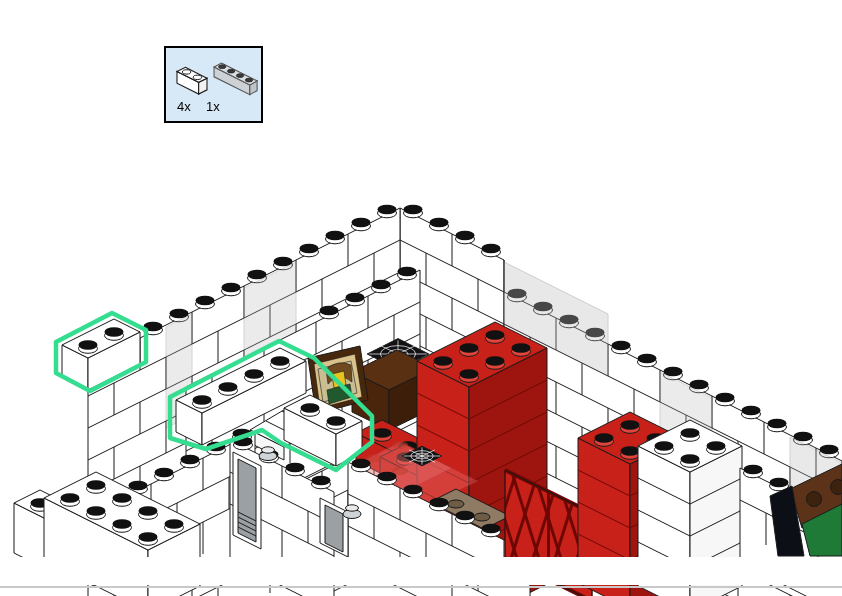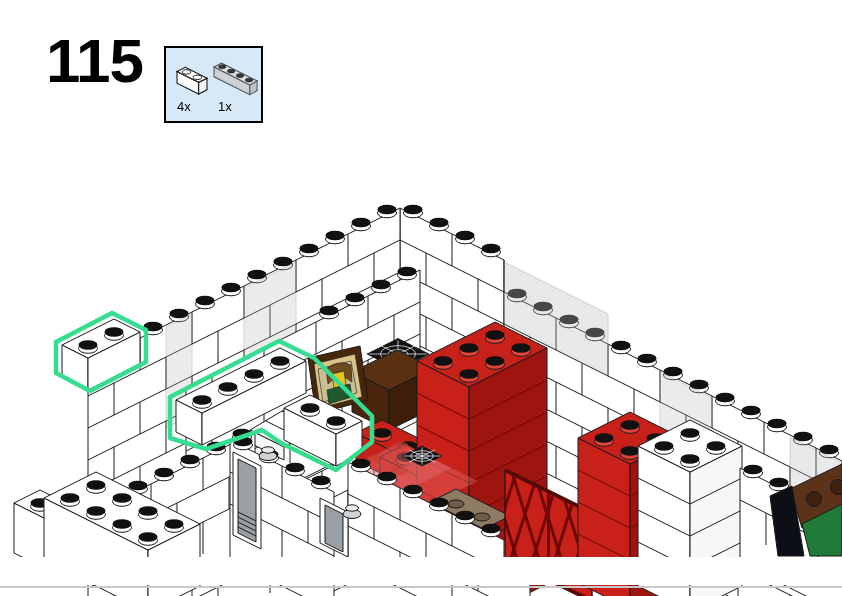--- a/index.html
+++ b/index.html
@@ -7,21 +7,21 @@
         font-family:"Liberation Sans",sans-serif;}
   #scene{position:absolute;left:0;top:0;width:842px;height:596px;}
   .step-number{position:absolute;left:46px;top:30px;font-size:62px;font-weight:bold;
                color:#000;letter-spacing:-1px;line-height:1;}
   .parts-box{position:absolute;left:164px;top:46px;width:99px;height:77px;
              border:2.5px solid #000;box-sizing:border-box;padding-left:8px;}
   .part-icon-1x2{position:absolute;left:6px;top:10px;}
   .part-icon-1x4{position:absolute;left:44px;top:6px;}
   .qty{position:absolute;font-size:13px;color:#000;}
   .qty-a{left:11px;top:51px;}
-  .qty-b{left:52px;top:51px;}
+  .qty-b{left:40px;top:51px;}
   .page-divider{position:absolute;left:0;top:586px;width:842px;height:2px;}
 </style>
 </head>
 <body>
 
 <div id="page">
 
   <svg id="scene" viewBox="0 0 842 596" xmlns="http://www.w3.org/2000/svg">
       <defs>
         <clipPath id="lat0">
@@ -595,21 +595,20 @@
       </g>
       <g>
         <path d="M56,342 L112,313 L146,330 L146,362 L90,391 L56,373 Z" fill="none" stroke="#35DD91" stroke-width="4.5" stroke-linejoin="round"></path>
         <path d="M170,438 L170,397 L279,341 L314,358 L372,416 L372,442 L336,470 L281,443 L262,430 L206,449 Z" fill="none" stroke="#35DD91" stroke-width="4.5" stroke-linejoin="round"></path>
       </g>
       <g>
         <rect x="0" y="557" width="842" height="28" fill="#fff"></rect>
       </g>
     </svg>
 
-  <div class="step-number">115</div>
 
   <div class="parts-box" style="background: rgb(215, 233, 247);">
     <svg class="part-icon-1x2" width="40" height="42" viewBox="0 0 48 44">
       <polygon points="6,13 32,26 32,40 6,27" fill="#ffffff" stroke="#1a1a1a" stroke-width="1.3"></polygon>
       <polygon points="32,26 42,21 42,35 32,40" fill="#f1f1f1" stroke="#1a1a1a" stroke-width="1.3"></polygon>
       <polygon points="16,8 42,21 32,26 6,13" fill="#ffffff" stroke="#1a1a1a" stroke-width="1.3"></polygon>
       <ellipse cx="17.5" cy="13.5" rx="5" ry="2.6" fill="#ffffff" stroke="#1a1a1a" stroke-width="1.2"></ellipse>
       <ellipse cx="30.5" cy="20" rx="5" ry="2.6" fill="#ffffff" stroke="#1a1a1a" stroke-width="1.2"></ellipse>
     </svg>
     <svg class="part-icon-1x4" width="52" height="44" viewBox="0 0 64 44">

